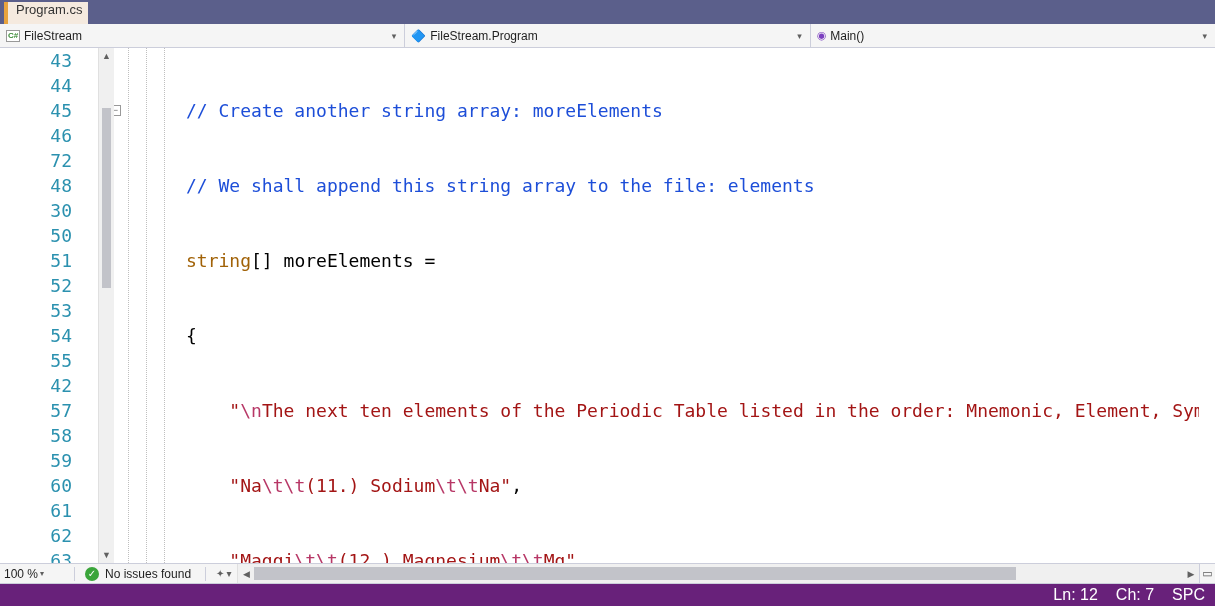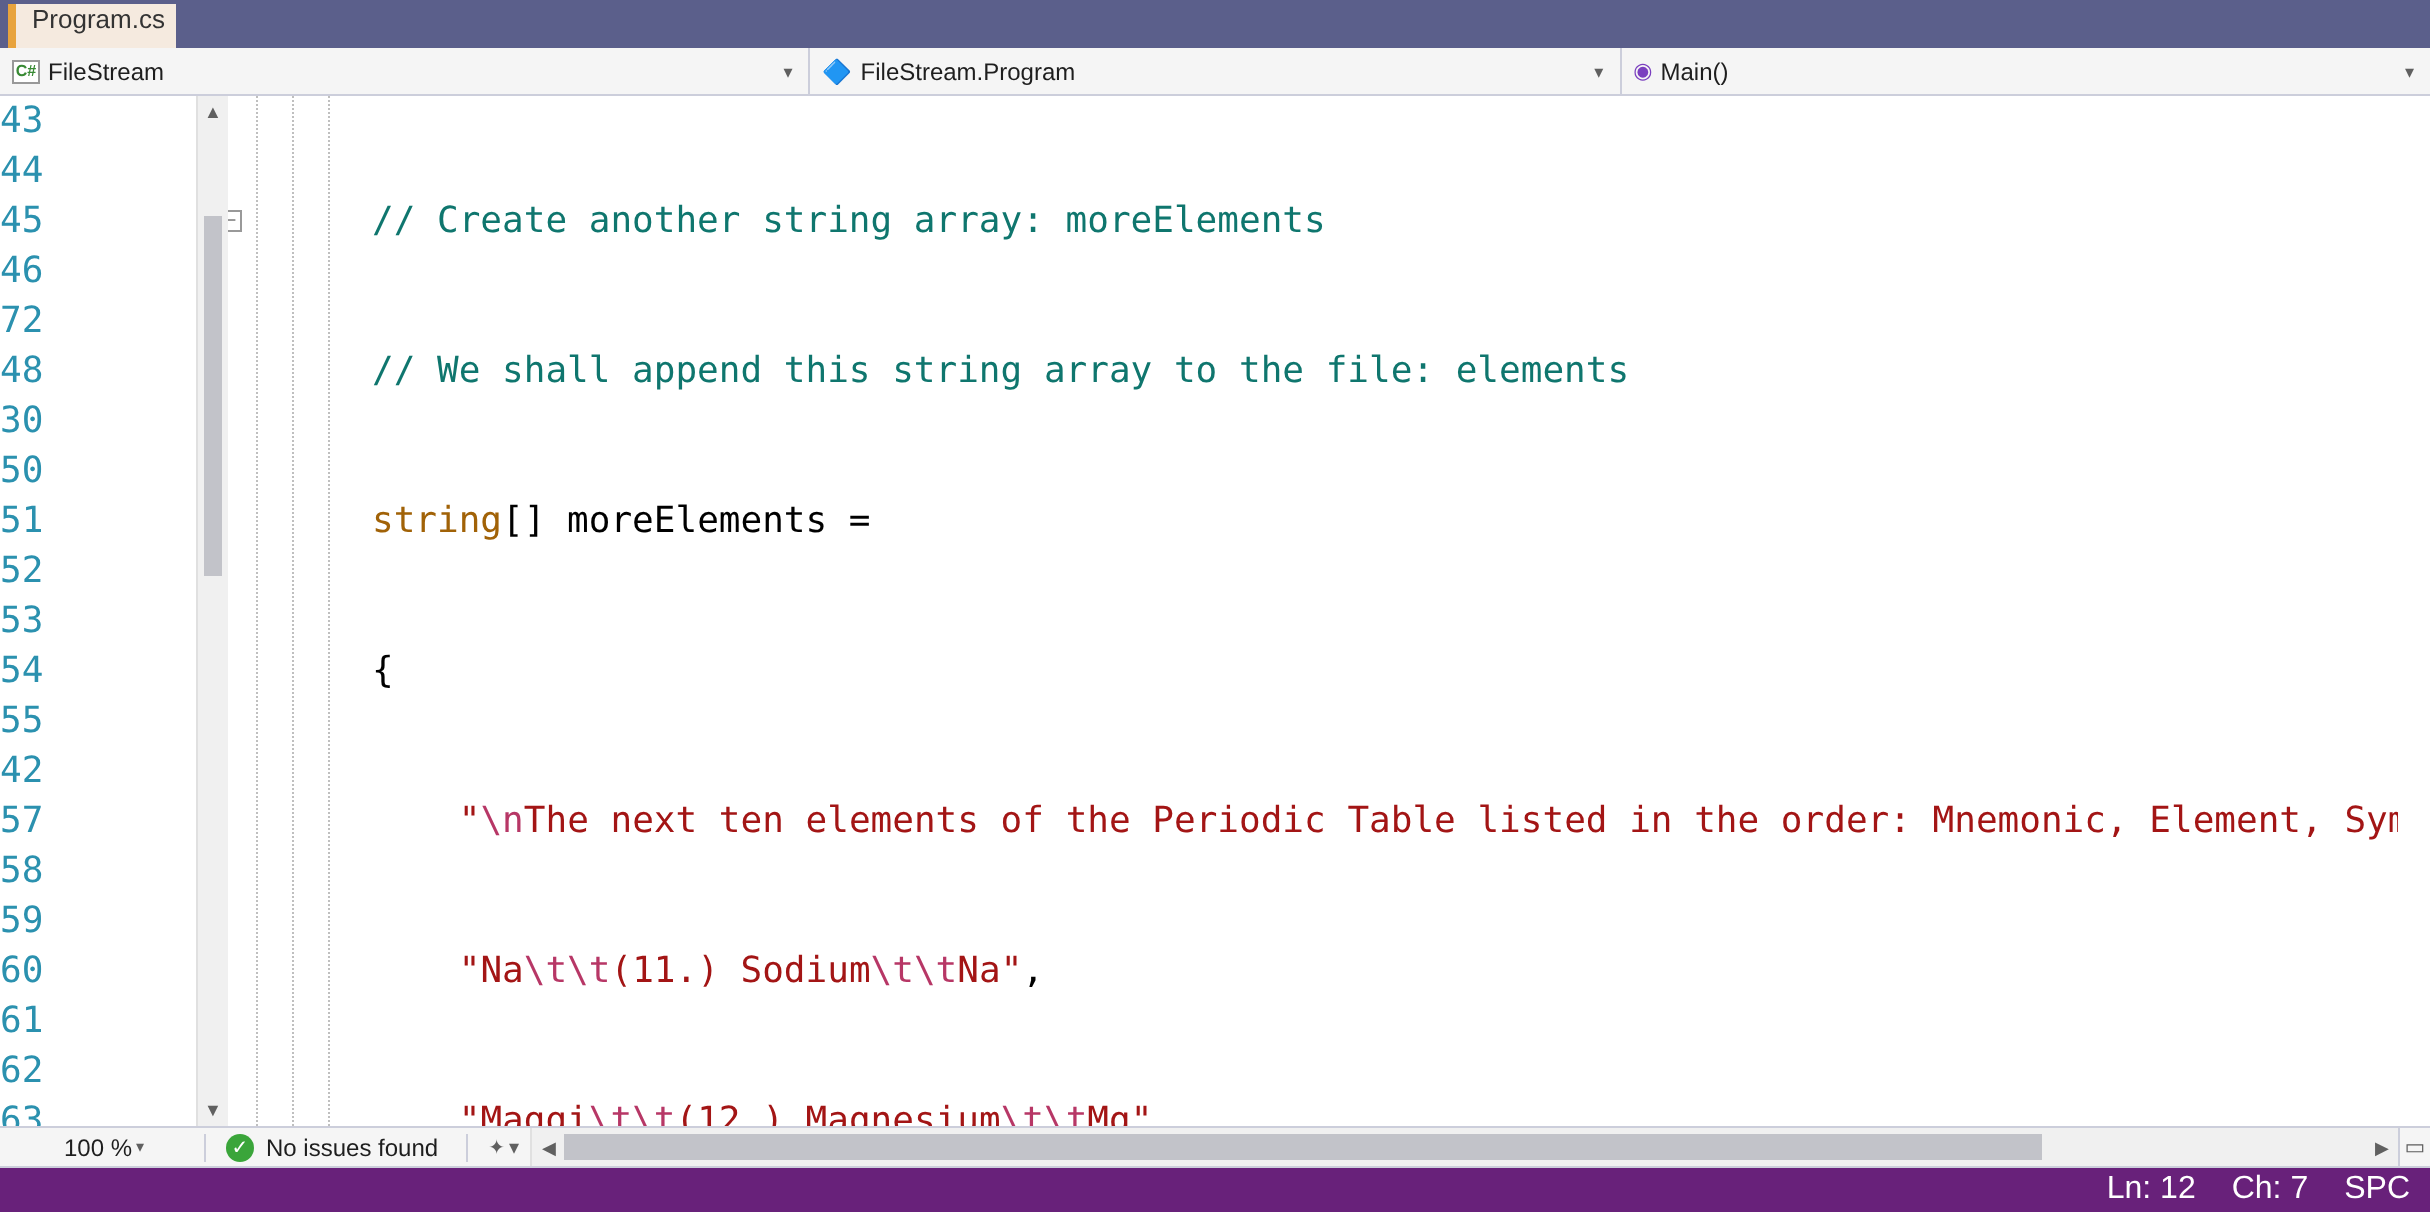--- a/index.html
+++ b/index.html
@@ -18,41 +18,41 @@
   .navcell:last-child { border-right:none; }
   .navcell .dd { margin-left:auto; color:#606060; font-size:9px; padding:0 4px; }
   .cs-icon { width:14px; height:12px; background:#fff; border:1px solid #999; font-size:8px; display:flex; align-items:center; justify-content:center; color:#388A34; font-weight:bold; }
   .cls-icon { color:#B58A1B; font-size:12px; }
   .meth-icon { color:#7B3FBF; font-size:11px; }
 
   
   .editor-wrap { flex:1; display:flex; position:relative; overflow:hidden; border-bottom:1px solid #CCCEDB;}
   .gutter-block { width:98px; display:flex; flex-direction:column; font-family: Consolas, monospace; font-size:18px; line-height:25px; background:#fff;}
   .gutter-row { display:flex; height:25px; }
-  .lnum { width:86px; padding-right:14px; color:#2B91AF; }
+  .lnum { width:86px; text-align:right; padding-right:14px; color:#2B91AF; }
   .greenbar { position:absolute; left:98px; top:0; bottom:0; width:6px; background:#5AC35A; }
   .outline-col { position:absolute; left:108px; top:0; bottom:0; width:58px; }
   .vline { position:absolute; top:0; bottom:0; border-left:1px dotted #BFBFBF; }
   .collapse-box { position:absolute; width:11px; height:11px; border:1px solid #999; background:#fff; font-size:9px; line-height:9px; text-align:center; color:#666; left:2px; cursor:pointer;}
 
   .code { position:absolute; left:108px; right:16px; top:0; bottom:0; font-family: Consolas, monospace; font-size:18px; line-height:25px; white-space:pre; overflow:hidden;}
   .code-line { height:25px; padding-left:78px;}
-  .c-comment { color:#0f766e; }
+  .c-comment { color:#1d4ed8; }
   .c-keyword { color:#a16207; }
   .c-string  { color:#A31515; }
   .c-escape  { color:#B73766; }
   .c-plain   { color:#000; }
 
   .scroll-v { width:16px; background:#F0F0F0; border-left:1px solid #E0E0E0; position:relative; }
   .scroll-v .arrow { height:16px; display:flex; align-items:center; justify-content:center; color:#606060; font-size:9px;}
   .scroll-v .thumb { position:absolute; left:3px; right:3px; top:60px; height:180px; background:#C2C3C9; border-radius:0;}
 
   
   .bottomrow { height:20px; background:#F5F5F5; display:flex; align-items:stretch; font-size:12px; color:#1E1E1E; border-bottom:1px solid #CCCEDB;}
-  .zoom { width:70px; display:flex; align-items:center; padding-left:4px; gap:2px;margin-left:28px; }
+  .zoom { width:70px; display:flex; align-items:center; padding-left:4px; gap:2px; }
   .zoom .dd { font-size:8px; color:#606060;}
   .issues { display:flex; align-items:center; gap:6px; padding:0 10px 0 6px;}
   .ok-badge { width:14px; height:14px; border-radius:7px; background:#3AA53A; color:#fff; font-size:10px; display:flex; align-items:center; justify-content:center;}
   .sep { width:1px; align-self:center; height:14px; background:#CCCEDB; margin:0 4px;}
   .nav-arrows { display:flex; align-items:center; gap:2px; color:#606060; padding:0 6px;}
   .nav-arrows span { font-size:10px;}
   .hscroll { flex:1; background:#F0F0F0; display:flex; align-items:center; position:relative; border-left:1px solid #E0E0E0;}
   .hscroll .arrow { width:16px; text-align:center; color:#606060; font-size:9px;}
   .hscroll .track { flex:1; height:100%; position:relative;}
   .hscroll .thumb { position:absolute; top:3px; bottom:3px; left:0; width:82%; background:#C2C3C9;}

